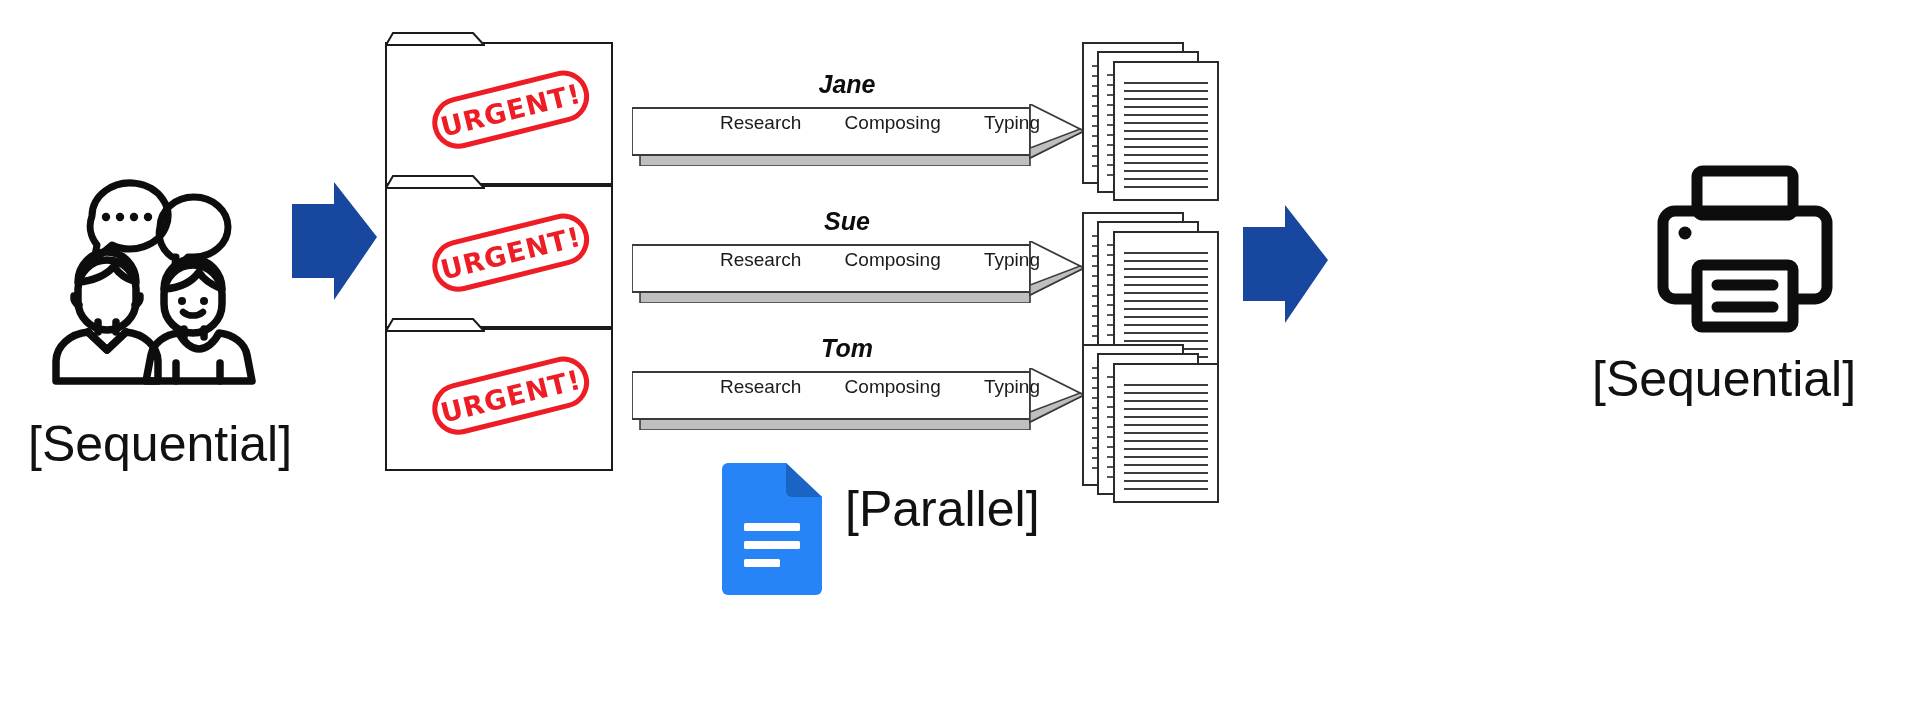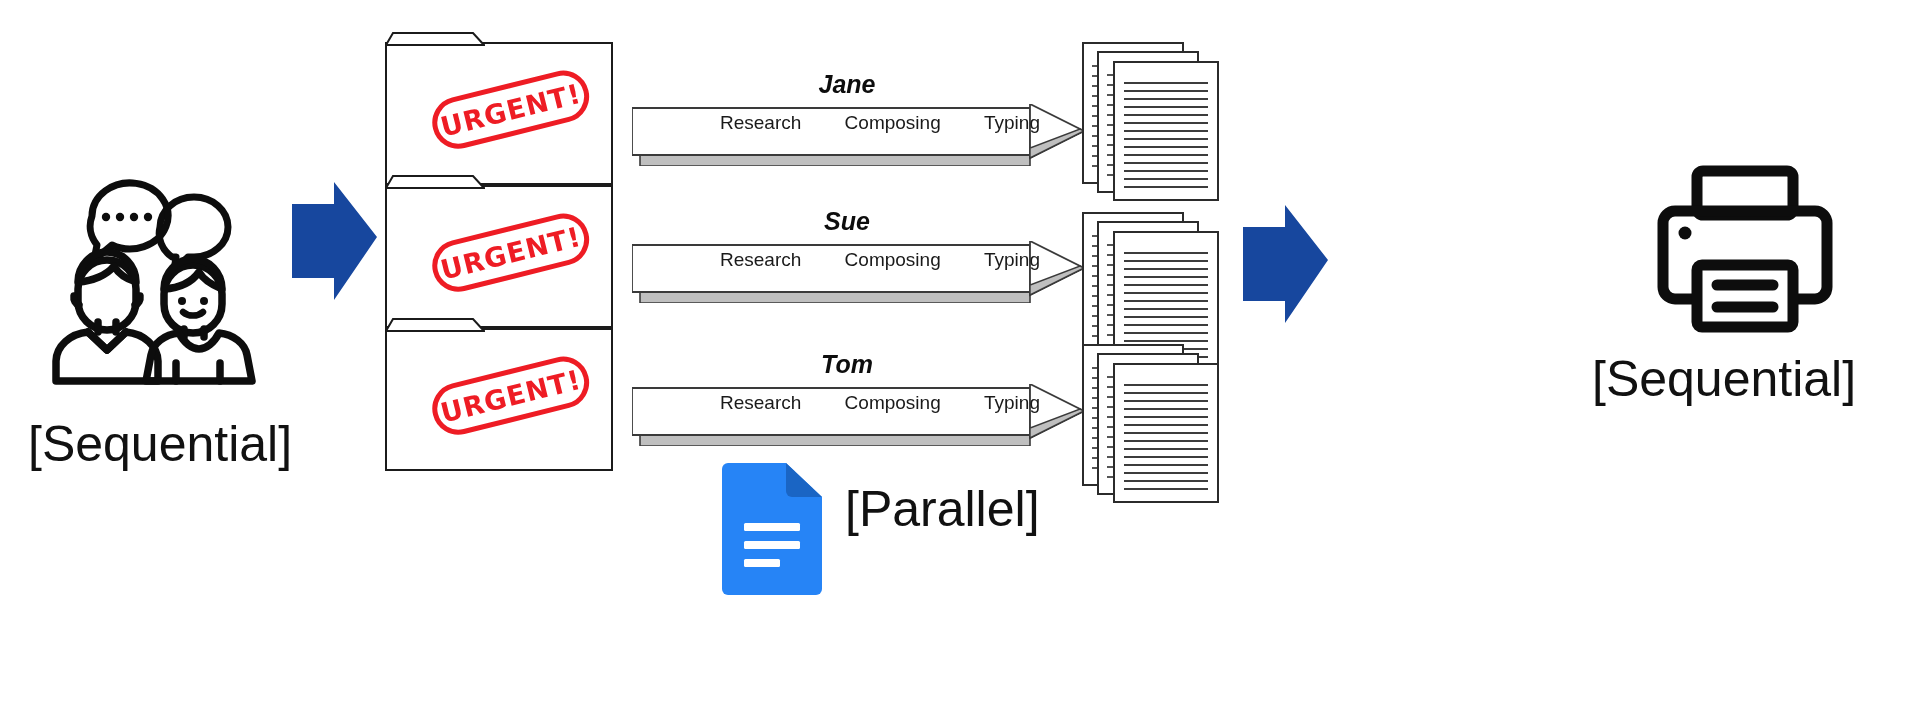--- a/index.html
+++ b/index.html
@@ -199,21 +199,21 @@
       <polygon points="398,0 452,27 398,54" fill="#ffffff" stroke="#3a3a3a" stroke-width="1.8"></polygon>
       <polygon points="398,44 398,54 452,27 448,25" fill="#bfbfbf" stroke="#3a3a3a" stroke-width="1.4"></polygon>
     </svg>
     <div class="proc-steps">
       <span>Research</span>
       <span>Composing</span>
       <span>Typing</span>
     </div>
   </div>
 
-  <div class="proc-row" style="top:334px;margin-top:16px;">
+  <div class="proc-row" style="top:334px;">
     <div class="proc-name">Tom</div>
     <svg class="proc-bar" viewBox="0 0 452 62" preserveAspectRatio="none">
       <polygon points="0,43 8,51 8,62 398,62 398,51 452,27 398,4 398,14 0,14" fill="#bfbfbf" stroke="#3a3a3a" stroke-width="1.6"></polygon>
       <polygon points="0,4 398,4 398,14 0,14" fill="#ffffff" stroke="#3a3a3a" stroke-width="1.6"></polygon>
       <polygon points="0,4 398,4 398,51 0,51" fill="#ffffff" stroke="#3a3a3a" stroke-width="1.8"></polygon>
       <polygon points="398,0 452,27 398,54" fill="#ffffff" stroke="#3a3a3a" stroke-width="1.8"></polygon>
       <polygon points="398,44 398,54 452,27 448,25" fill="#bfbfbf" stroke="#3a3a3a" stroke-width="1.4"></polygon>
     </svg>
     <div class="proc-steps">
       <span>Research</span>

